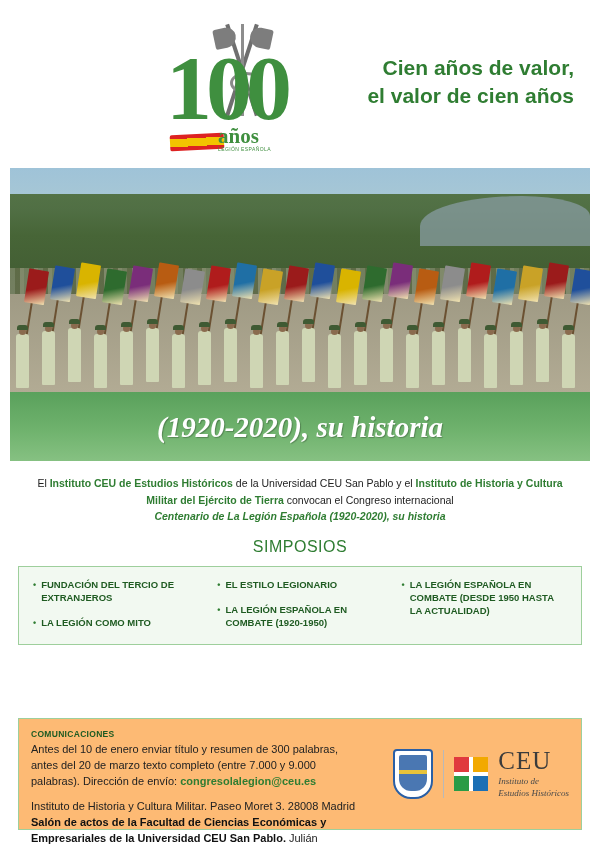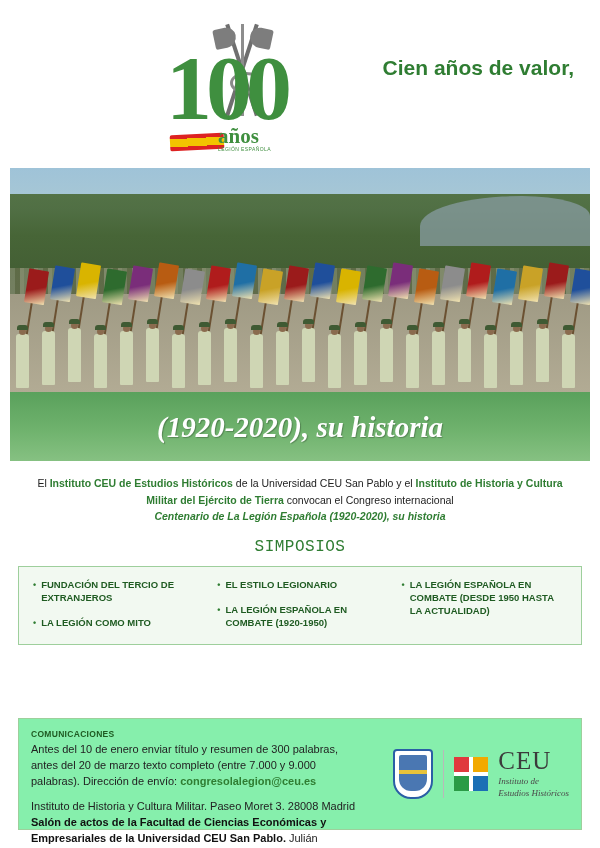--- a/index.html
+++ b/index.html
@@ -275,21 +275,20 @@
   }
   .convoke .green { color: #2f7d32; font-weight: bold; }
   .convoke .ital { font-style: italic; font-weight: bold; color: #2f7d32; }
 
   .simposios {
     margin-top: 14px;
     text-align: center;
     color: #2f7d32;
     font-size: 16px;
     letter-spacing: .5px;
-    font-family: Liberation Mono, monospace;
   }
 
   
   .sym-box {
     margin: 10px 18px 0;
     border: 1px solid #9ecf9c;
     background: #f2f9f1;
     padding: 12px 10px 14px;
     display: flex;
     justify-content: space-between;
@@ -316,21 +315,21 @@
   }
 
   
   .footer {
     position: absolute;
     left: 18px;
     right: 18px;
     bottom: 18px;
     height: 112px;
     border: 1px solid #9ecf9c;
-    background: #86efac;
+    background: #fdba74;
     box-sizing: border-box;
     padding: 10px 12px;
     display: flex;
   }
   .footer-left { flex: 1; }
   .f-head {
     font-size: 8.5px;
     font-weight: bold;
     color: #1f5b22;
     letter-spacing: .3px;
@@ -432,20 +431,21 @@
         <div class="knot"></div>
       </div>
       <div class="flag"></div>
       <div class="digits">100</div>
       <div class="anios">años</div>
       <div class="sub">LEGIÓN ESPAÑOLA</div>
     </div>
 
     <div class="headline">
       <div class="l1">Cien años de valor,</div>
+      <div class="l2">el valor de cien años</div>
     </div>
   </div>
 
   <div class="photo">
     <div class="treeline"></div>
     <div class="hill"></div>
     <div class="crowd"></div>
     <div class="ground"></div>
     <div id="soldiers">
         <div class="soldier" style="left: 4px; bottom: 4px;">

